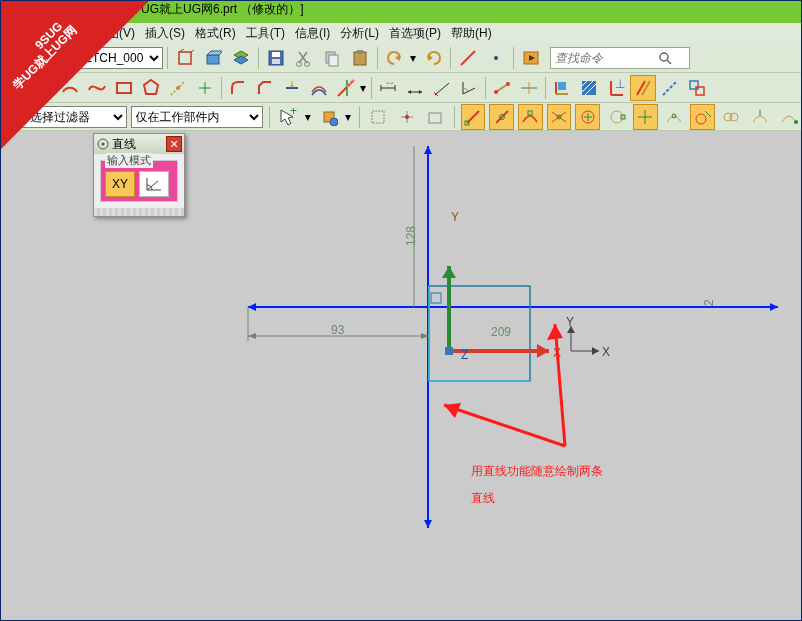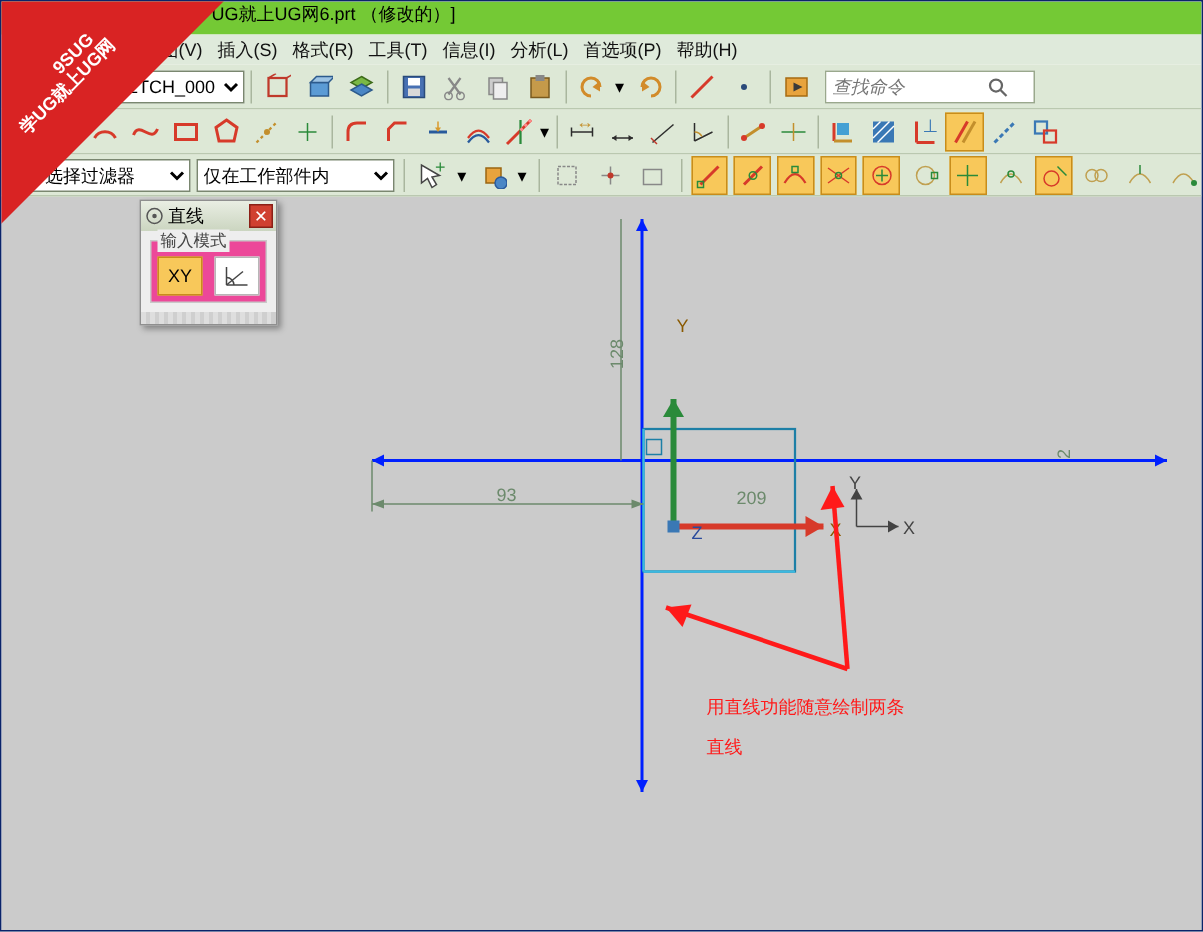--- a/index.html
+++ b/index.html
@@ -17,21 +17,21 @@
 svg{display:block;}
 
 .wm{position:absolute;left:-1px;top:-1px;width:150px;height:150px;z-index:20;pointer-events:none;}
 
 .dialog{position:absolute;left:92px;top:2px;width:92px;background:#e8e8e8;border:1px solid #8f8f8f;box-shadow:2px 2px 4px rgba(0,0,0,.35);z-index:10;}
 .dlg-hd{height:20px;background:linear-gradient(#e9eee3,#cbd5c0);display:flex;align-items:center;justify-content:space-between;padding:0 2px;font-size:12px;}
 .dlg-hd .close{width:16px;height:16px;background:#d04030;color:#fff;font-size:11px;display:inline-flex;align-items:center;justify-content:center;border:1px solid #8a2016;}
 .dlg-body{padding:6px;background:#eee;}
 .grpbox{border:1px solid #c8c8c8;padding:6px 4px 4px;position:relative;background:#ec4899;}
 .grplbl{position:absolute;top:-8px;left:4px;background:#eee;font-size:11px;color:#444;padding:0 2px;}
-.optrow{display:flex;gap:4px;margin-top:4px;justify-content:space-between;}
+.optrow{display:flex;gap:4px;margin-top:4px;}
 .opt{width:30px;height:26px;border:1px solid #b7b7b7;background:#fff;display:inline-flex;align-items:center;justify-content:center;font-size:12px;}
 .opt.sel{background:#f8c85a;border:1px solid #c88d1b;}
 .dlg-grip{height:8px;background:repeating-linear-gradient(90deg,#dedede 0 3px,#cfcfcf 3px 6px);}
 
 .searchbox{display:flex;border:1px solid #9aa88d;background:#fff;height:22px;width:140px;margin-left:4px;}
 .searchbox input{border:none;outline:none;width:104px;font-size:12px;color:#888;padding:0 4px;font-style:italic;}
 .searchbox .mag{width:20px;height:20px;display:flex;align-items:center;justify-content:center;color:#666;}
 </style>
 </head>
 <body>

